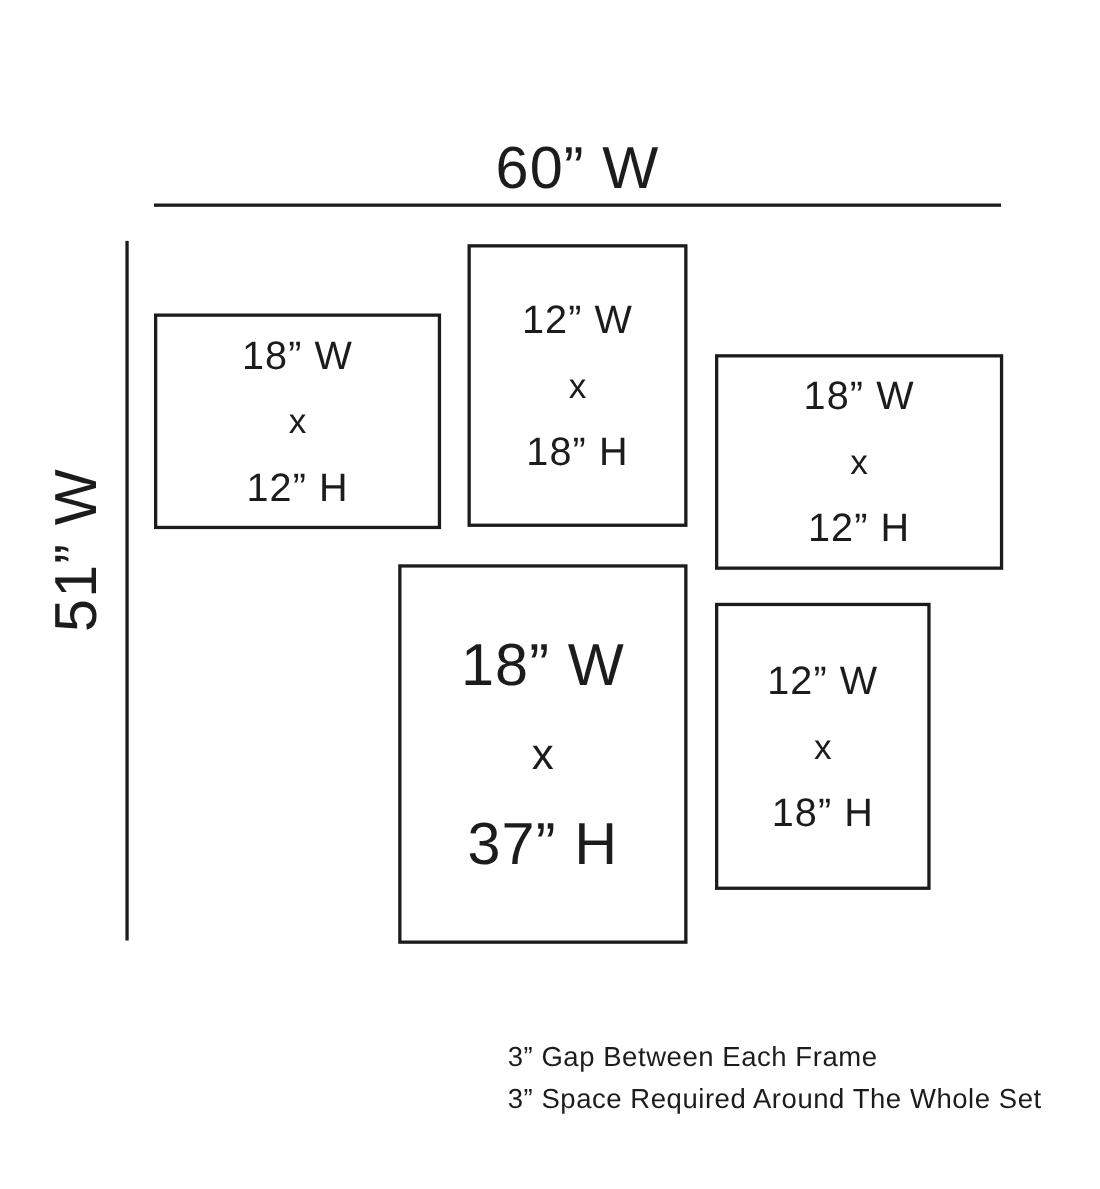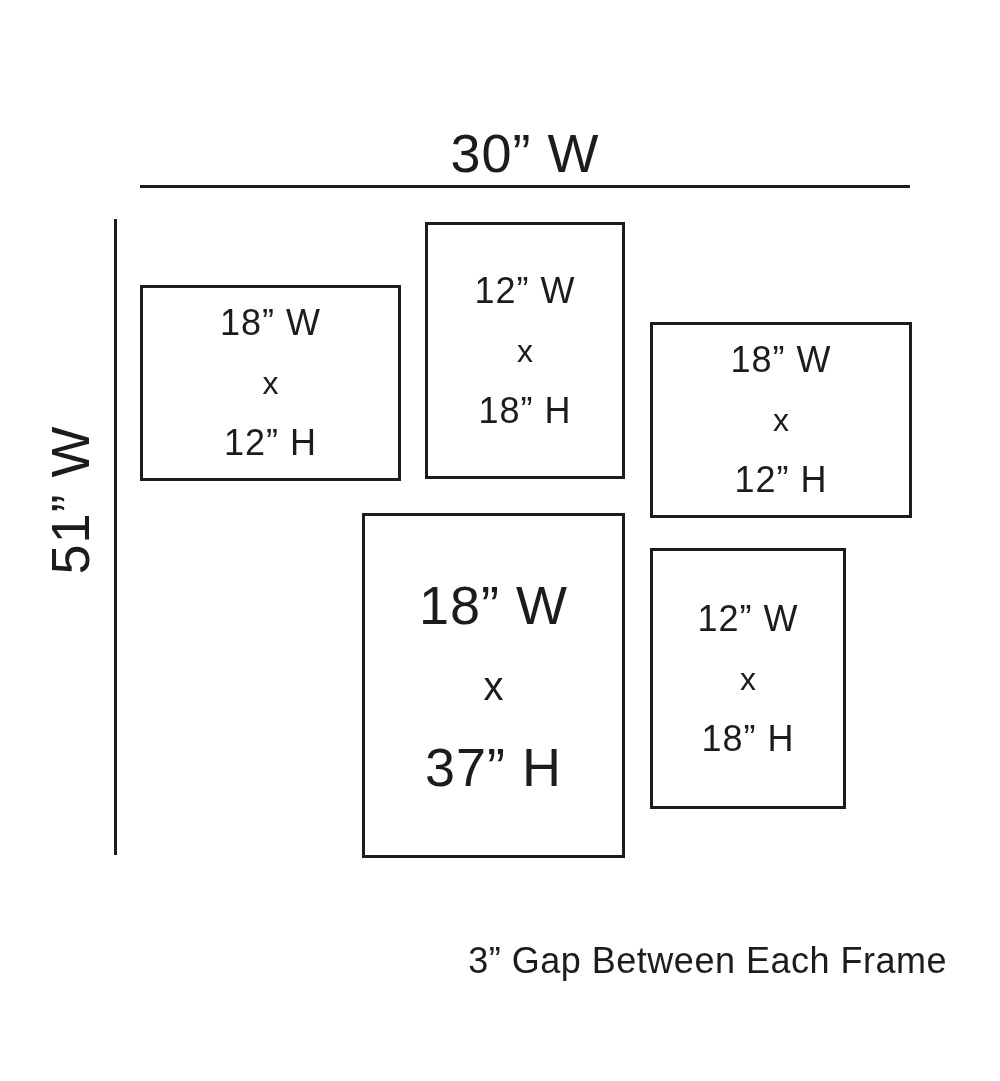--- a/index.html
+++ b/index.html
@@ -79,31 +79,31 @@
   .frame-d { left: 362px; top: 513px; width: 263px; height: 345px; gap: 34px; }
   .frame-e { left: 650px; top: 548px; width: 196px; height: 261px; }
 
   .frame-d .dim { font-size: 54px; }
   .frame-d .x   { font-size: 40px; }
 
   
   .notes {
     position: absolute;
     right: 53px; top: 942px;
-    font-size: 36px;
+    font-size: 25px;
     line-height: 38px;
     letter-spacing: 0.5px;
   }
 </style>
 </head>
 <body>
 
 <div class="canvas">
 
-  <div class="top-label">30” W</div>
+  <div class="top-label">60” W</div>
   <div class="hline"></div>
 
   <div class="vline"></div>
   <div class="left-label">
     <span>51” W</span>
   </div>
 
   <div class="frame frame-a">
     <span class="dim">18” W</span>
     <span class="x">x</span>
@@ -129,15 +129,16 @@
   </div>
 
   <div class="frame frame-e">
     <span class="dim">12” W</span>
     <span class="x">x</span>
     <span class="dim">18” H</span>
   </div>
 
   <div class="notes">
     <div>3” Gap Between Each Frame</div>
+    <div>3” Space Required Around The Whole Set</div>
   </div>
 
 </div>
 
 </body></html>

